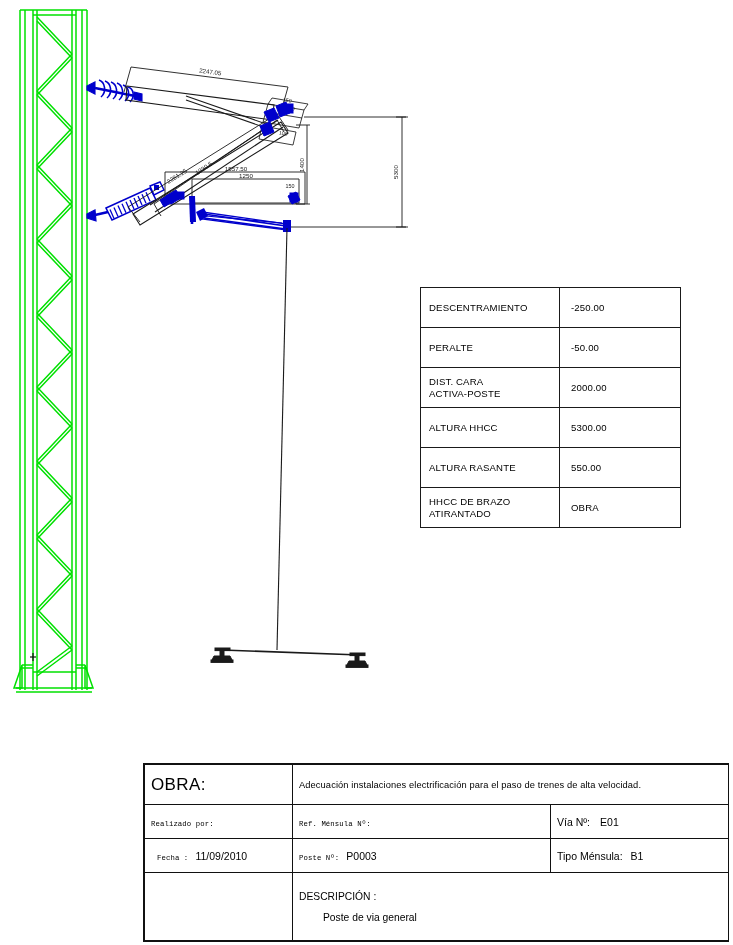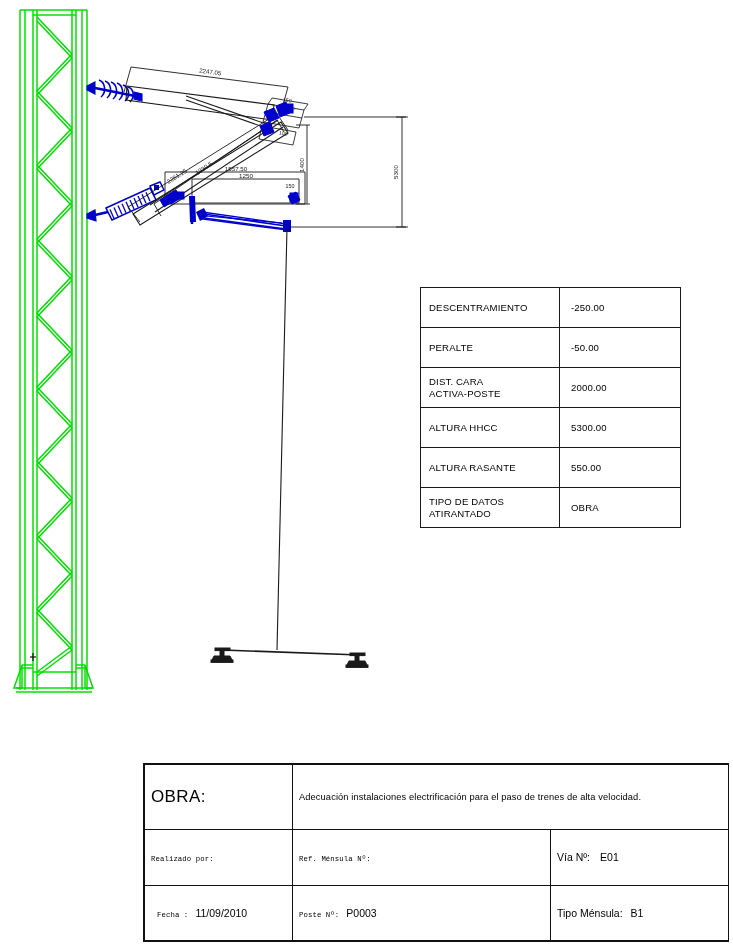--- a/index.html
+++ b/index.html
@@ -319,21 +319,21 @@
       <tr>
         <td class="lbl">ALTURA HHCC</td>
         <td class="val">5300.00</td>
       </tr>
       <tr>
         <td class="lbl">ALTURA RASANTE</td>
         <td class="val">550.00</td>
       </tr>
       <tr>
         <td class="lbl">
-          <div>TIPO DE DATOS</div>
+          <div>HHCC DE BRAZO</div>
           <div>ATIRANTADO</div>
         </td>
         <td class="val">OBRA</td>
       </tr>
     </tbody>
       </table>
   </div>
 
   <div id="titleblock">
     <table>
@@ -372,17 +372,24 @@
         <td class="tb-cell">
           <span class="tb-small">Poste Nº:</span>
           <span class="big" style="padding-left:5px">P0003</span>
         </td>
         <td class="tb-cell">
           <span class="tb-mid">Tipo Ménsula:</span>
           <span class="tb-mid" style="padding-left:6px">B1</span>
         </td>
       </tr>
 
+      <tr>
+        <td></td>
+        <td class="tb-desc" colspan="2">
+          <div>DESCRIPCIÓN :</div>
+          <div class="indent">Poste de via general</div>
+        </td>
+      </tr>
     </tbody>
       </table>
   </div>
 
 </div>
 
 </body></html>

